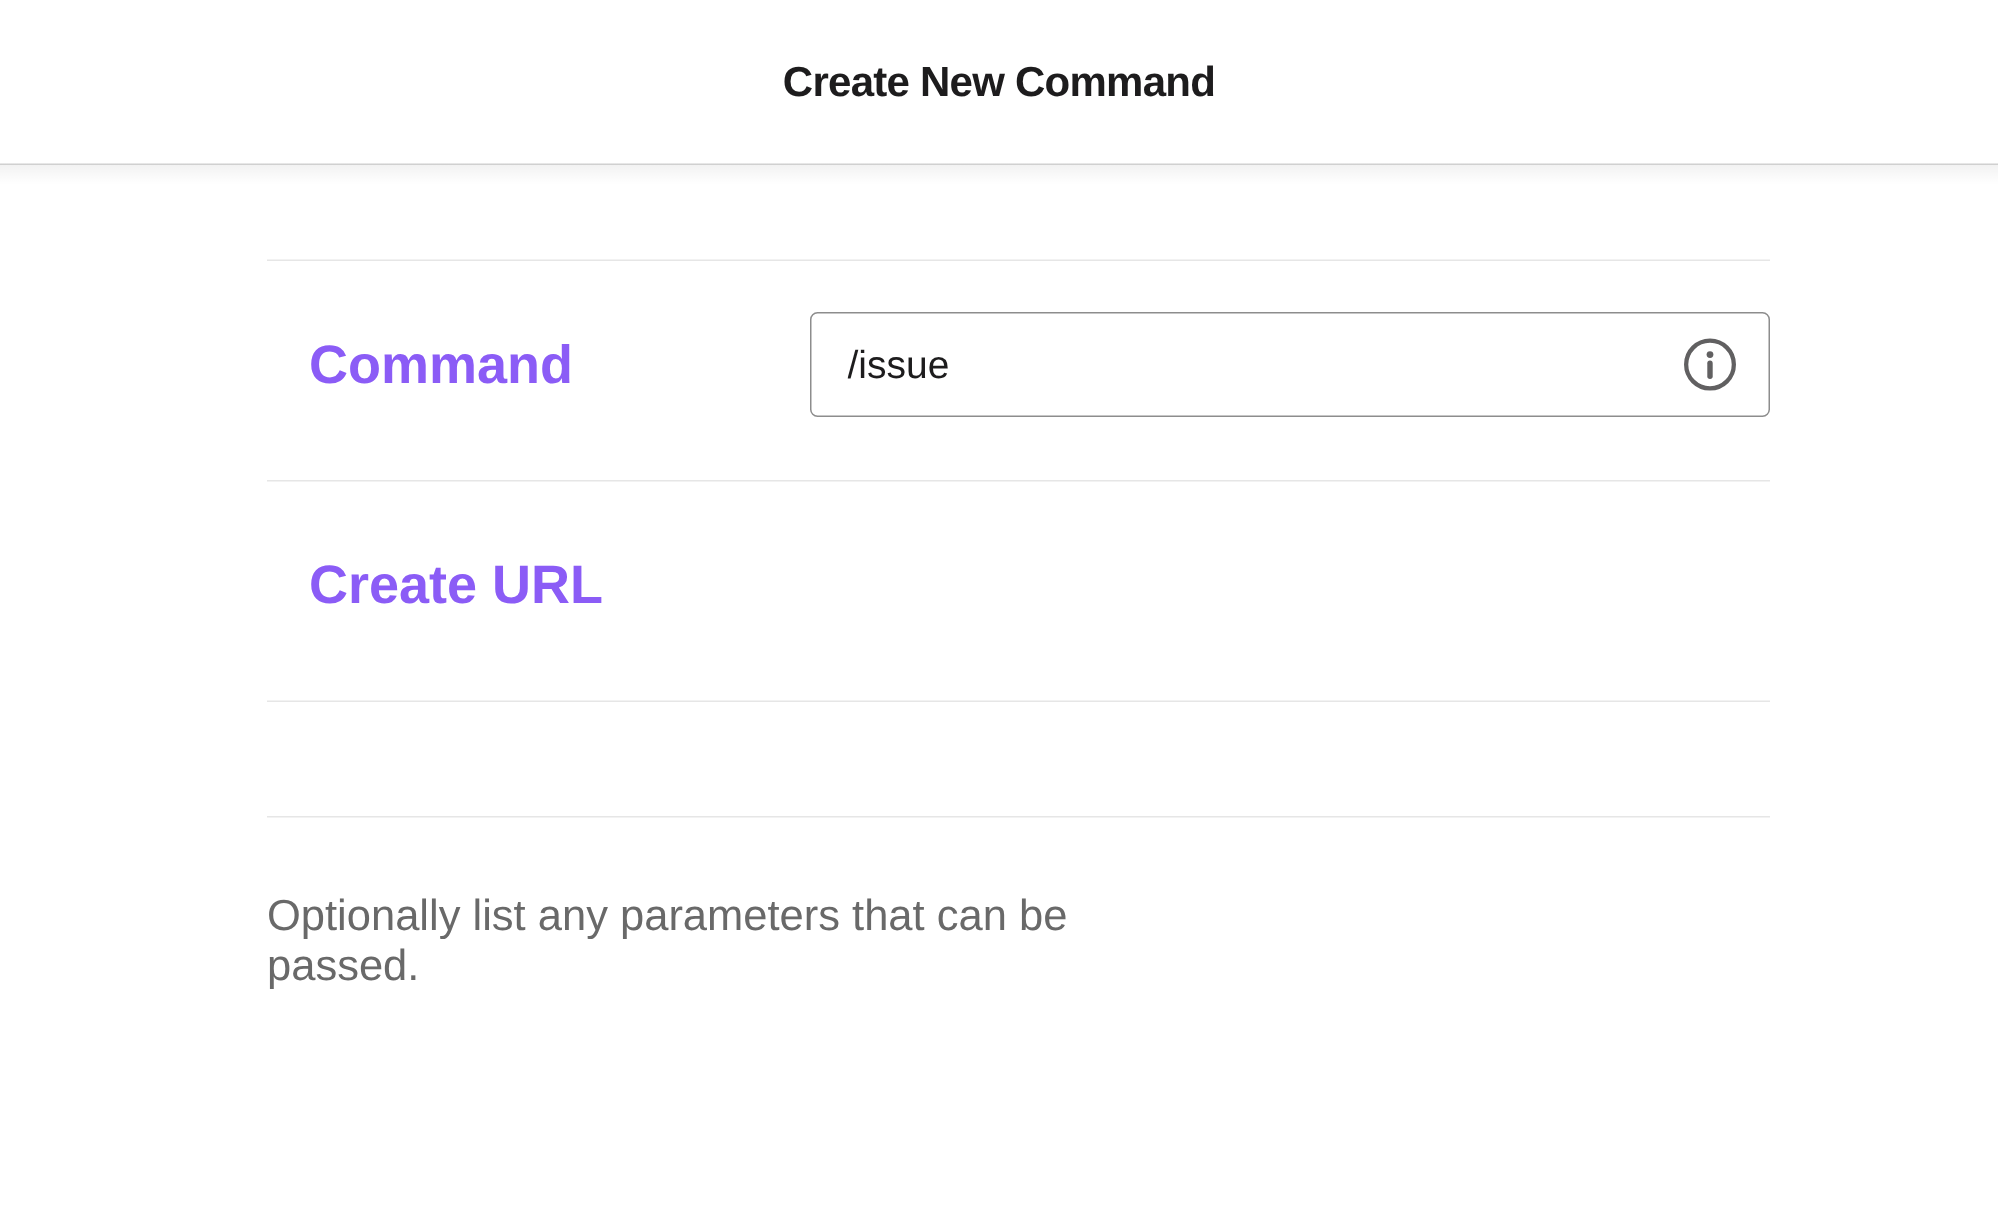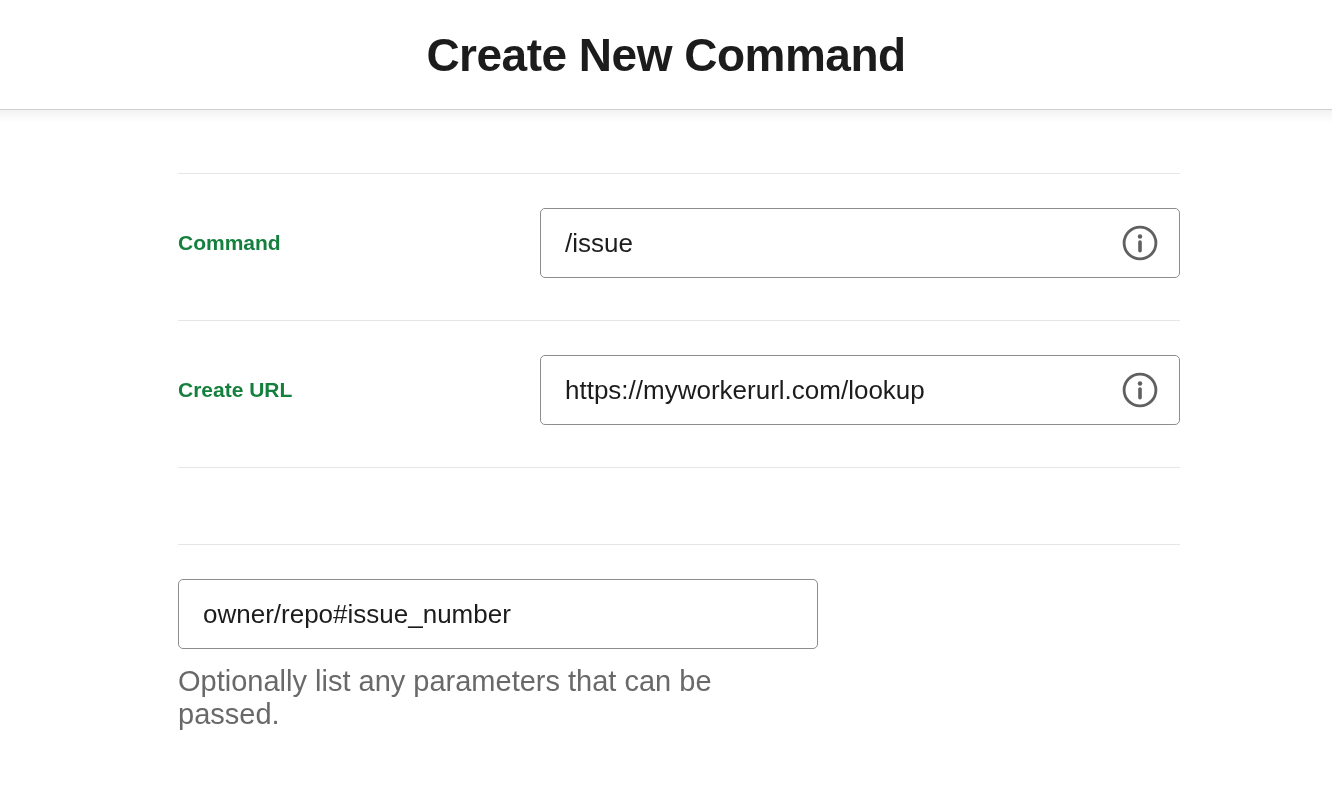--- a/index.html
+++ b/index.html
@@ -21,42 +21,43 @@
   }
   .header::after {
     content:"";
     position:absolute;
     left:0; right:0; top:100%;
     height:14px;
     background:linear-gradient(to bottom, rgba(0,0,0,0.055), rgba(0,0,0,0));
     pointer-events:none;
   }
   .page-title {
-    font-size:46px;
+    font-size:28px;
     font-weight:bold;
     letter-spacing:-0.5px;
     color:#1d1c1d;
   }
   .main {
     padding-top:63px;
     margin-left:178px;
     width:1002px;
   }
   .form-row {
     display:flex;
     align-items:flex-start;
     border-top:1px solid #e6e6e6;
     padding:34px 0 42px 0;
   }
   .label-col {
     width:362px;
-    font-size:21px;
+    font-size:36px;
     font-weight:bold;
     line-height:70px;
-    color:#15803d;
+    color:#8b5cf6;
+    margin-left:28px;
   }
   .input-col {
     width:640px;
     position:relative;
   }
   .text-input {
     width:640px;
     height:70px;
     border:1px solid #8d8d8d;
     border-radius:5px;
@@ -99,33 +100,24 @@
       <svg class="info-icon" viewBox="0 0 24 24" fill="none">
         <circle cx="12" cy="12" r="10.6" stroke="#616061" stroke-width="1.9"></circle>
         <circle cx="12" cy="7.6" r="1.5" fill="#616061"></circle>
         <line x1="12" y1="11.4" x2="12" y2="17.2" stroke="#616061" stroke-width="2.4" stroke-linecap="round"></line>
       </svg>
     </div>
   </div>
 
   <div class="form-row">
     <div class="label-col">Create URL</div>
-    <div class="input-col">
-      <input type="text" class="text-input with-icon" value="https://myworkerurl.com/lookup" style="">
-      <svg class="info-icon" viewBox="0 0 24 24" fill="none">
-        <circle cx="12" cy="12" r="10.6" stroke="#616061" stroke-width="1.9"></circle>
-        <circle cx="12" cy="7.6" r="1.5" fill="#616061"></circle>
-        <line x1="12" y1="11.4" x2="12" y2="17.2" stroke="#616061" stroke-width="2.4" stroke-linecap="round"></line>
-      </svg>
-    </div>
   </div>
 
   <div class="form-row">
   </div>
 
   <div class="form-row">
     <div class="input-col">
-      <input type="text" class="text-input" value="owner/repo#issue_number" style="">
       <div class="helper-text">Optionally list any parameters that can be passed.</div>
     </div>
   </div>
 
 </div>
 
 </body></html>

